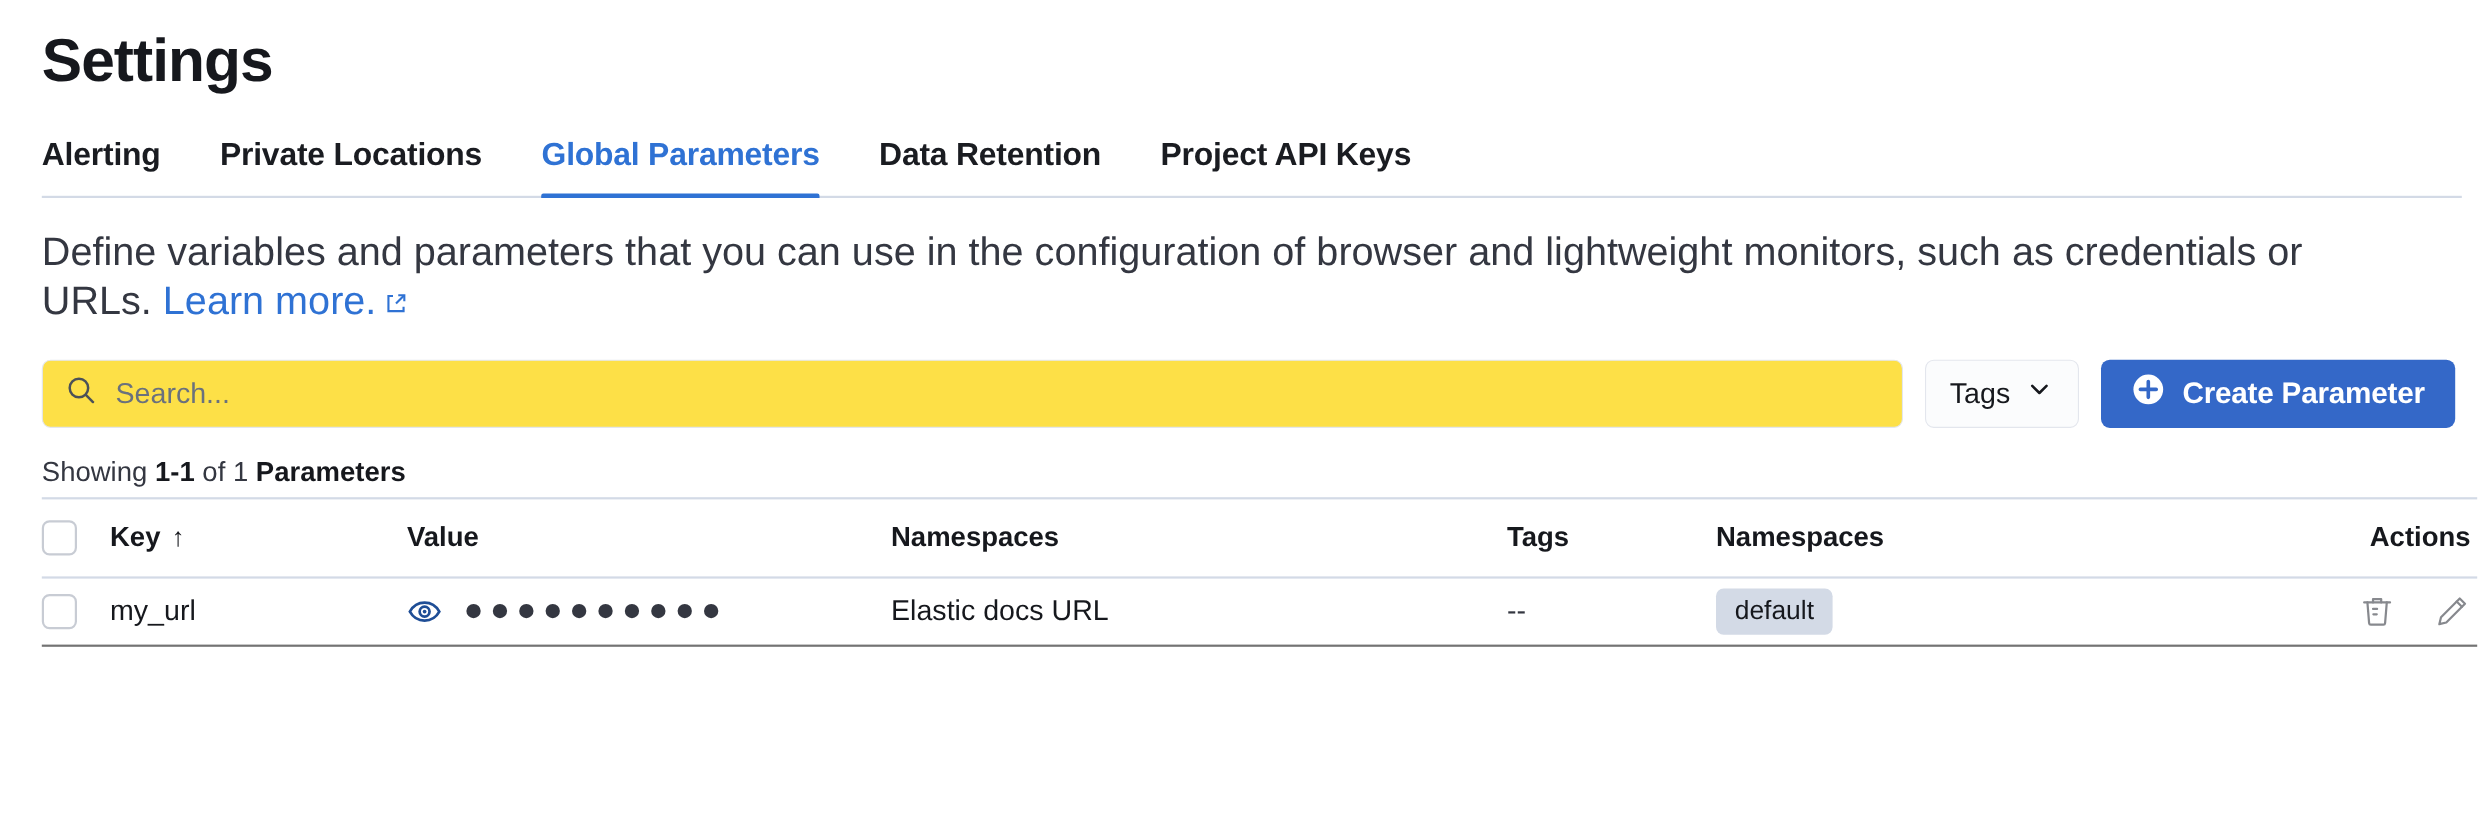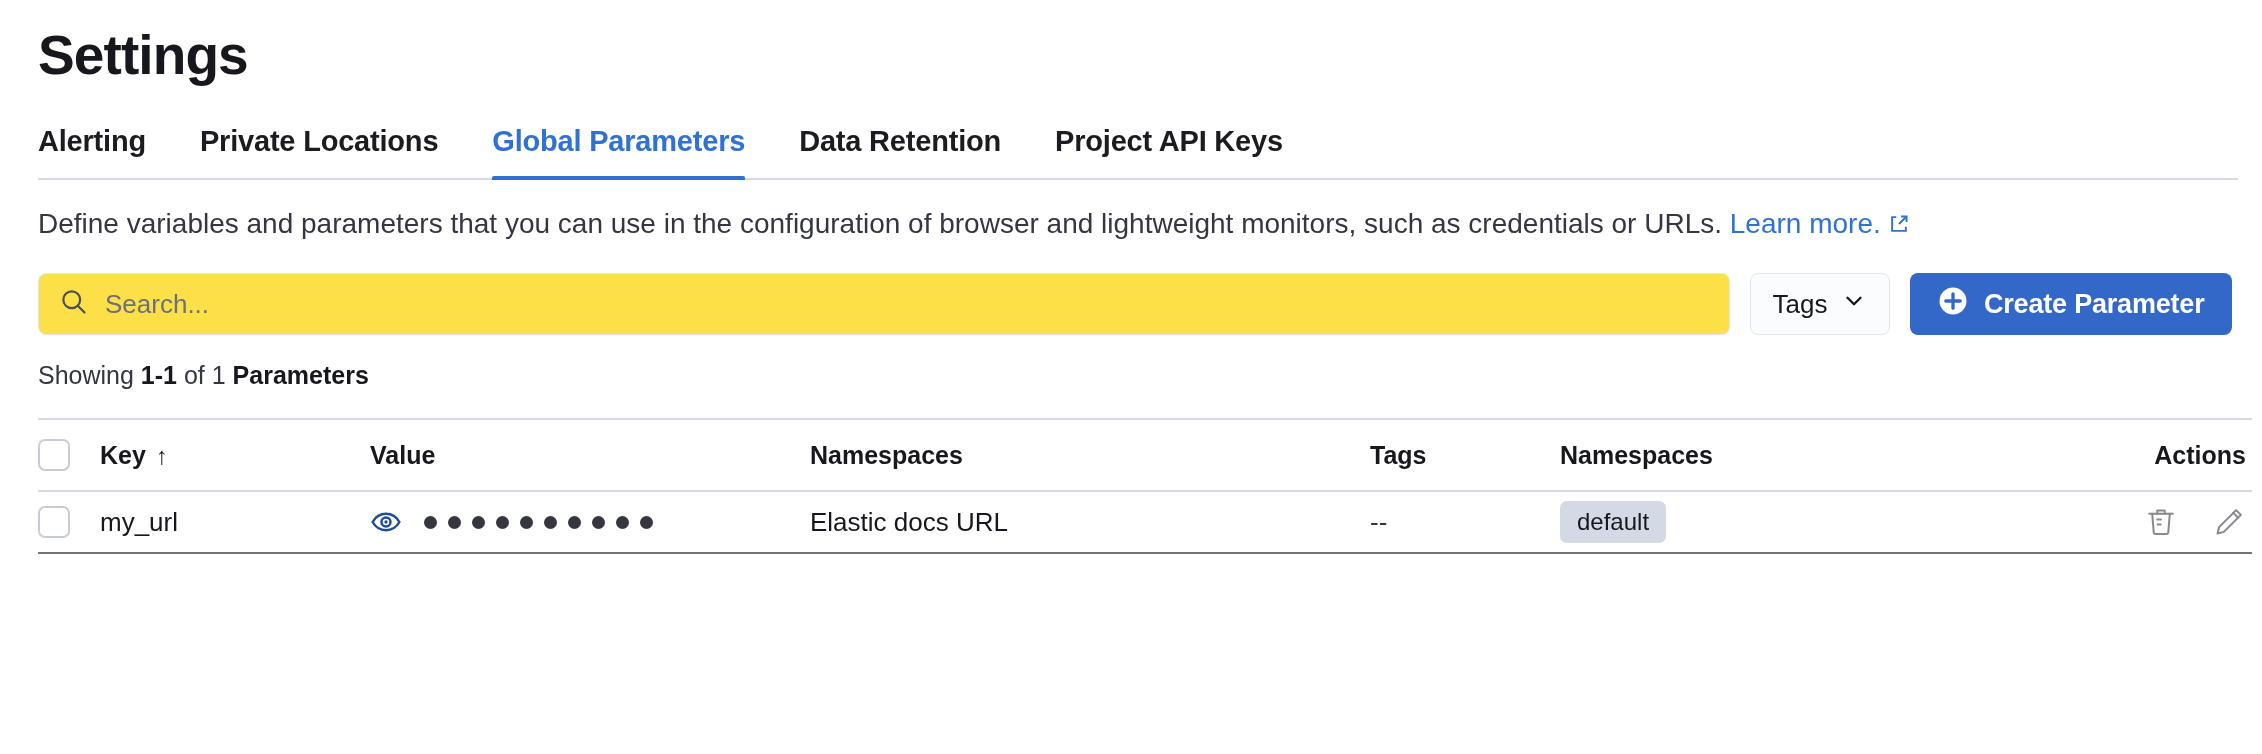--- a/index.html
+++ b/index.html
@@ -66,21 +66,21 @@
     bottom: -2px;
     height: 4px;
     background: #2f72d4;
     border-radius: 2px 2px 0 0;
   }
 
   
   .desc {
     margin-top: 27px;
     padding-left: 16px;
-    font-size: 28px;
+    font-size: 36px;
     line-height: 1.22;
     color: #343741;
     max-width: 2180px;
   }
   .desc a {
     color: #2f72d4;
     text-decoration: none;
   }
   .ext-icon {
     display: inline-block;
@@ -149,21 +149,21 @@
   .showing {
     margin-top: 26px;
     padding-left: 16px;
     font-size: 25px;
     color: #343741;
   }
   .showing b { font-weight: 700; color: #16181d; }
 
   
   .table {
-    margin-top: 28px;
+    margin-top: 8px;
     padding-left: 16px;
     width: 2230px;
   }
   .trow {
     display: flex;
     align-items: center;
     border-top: 2px solid #d3dae6;
     height: 73px;
   }
   .trow.head {

